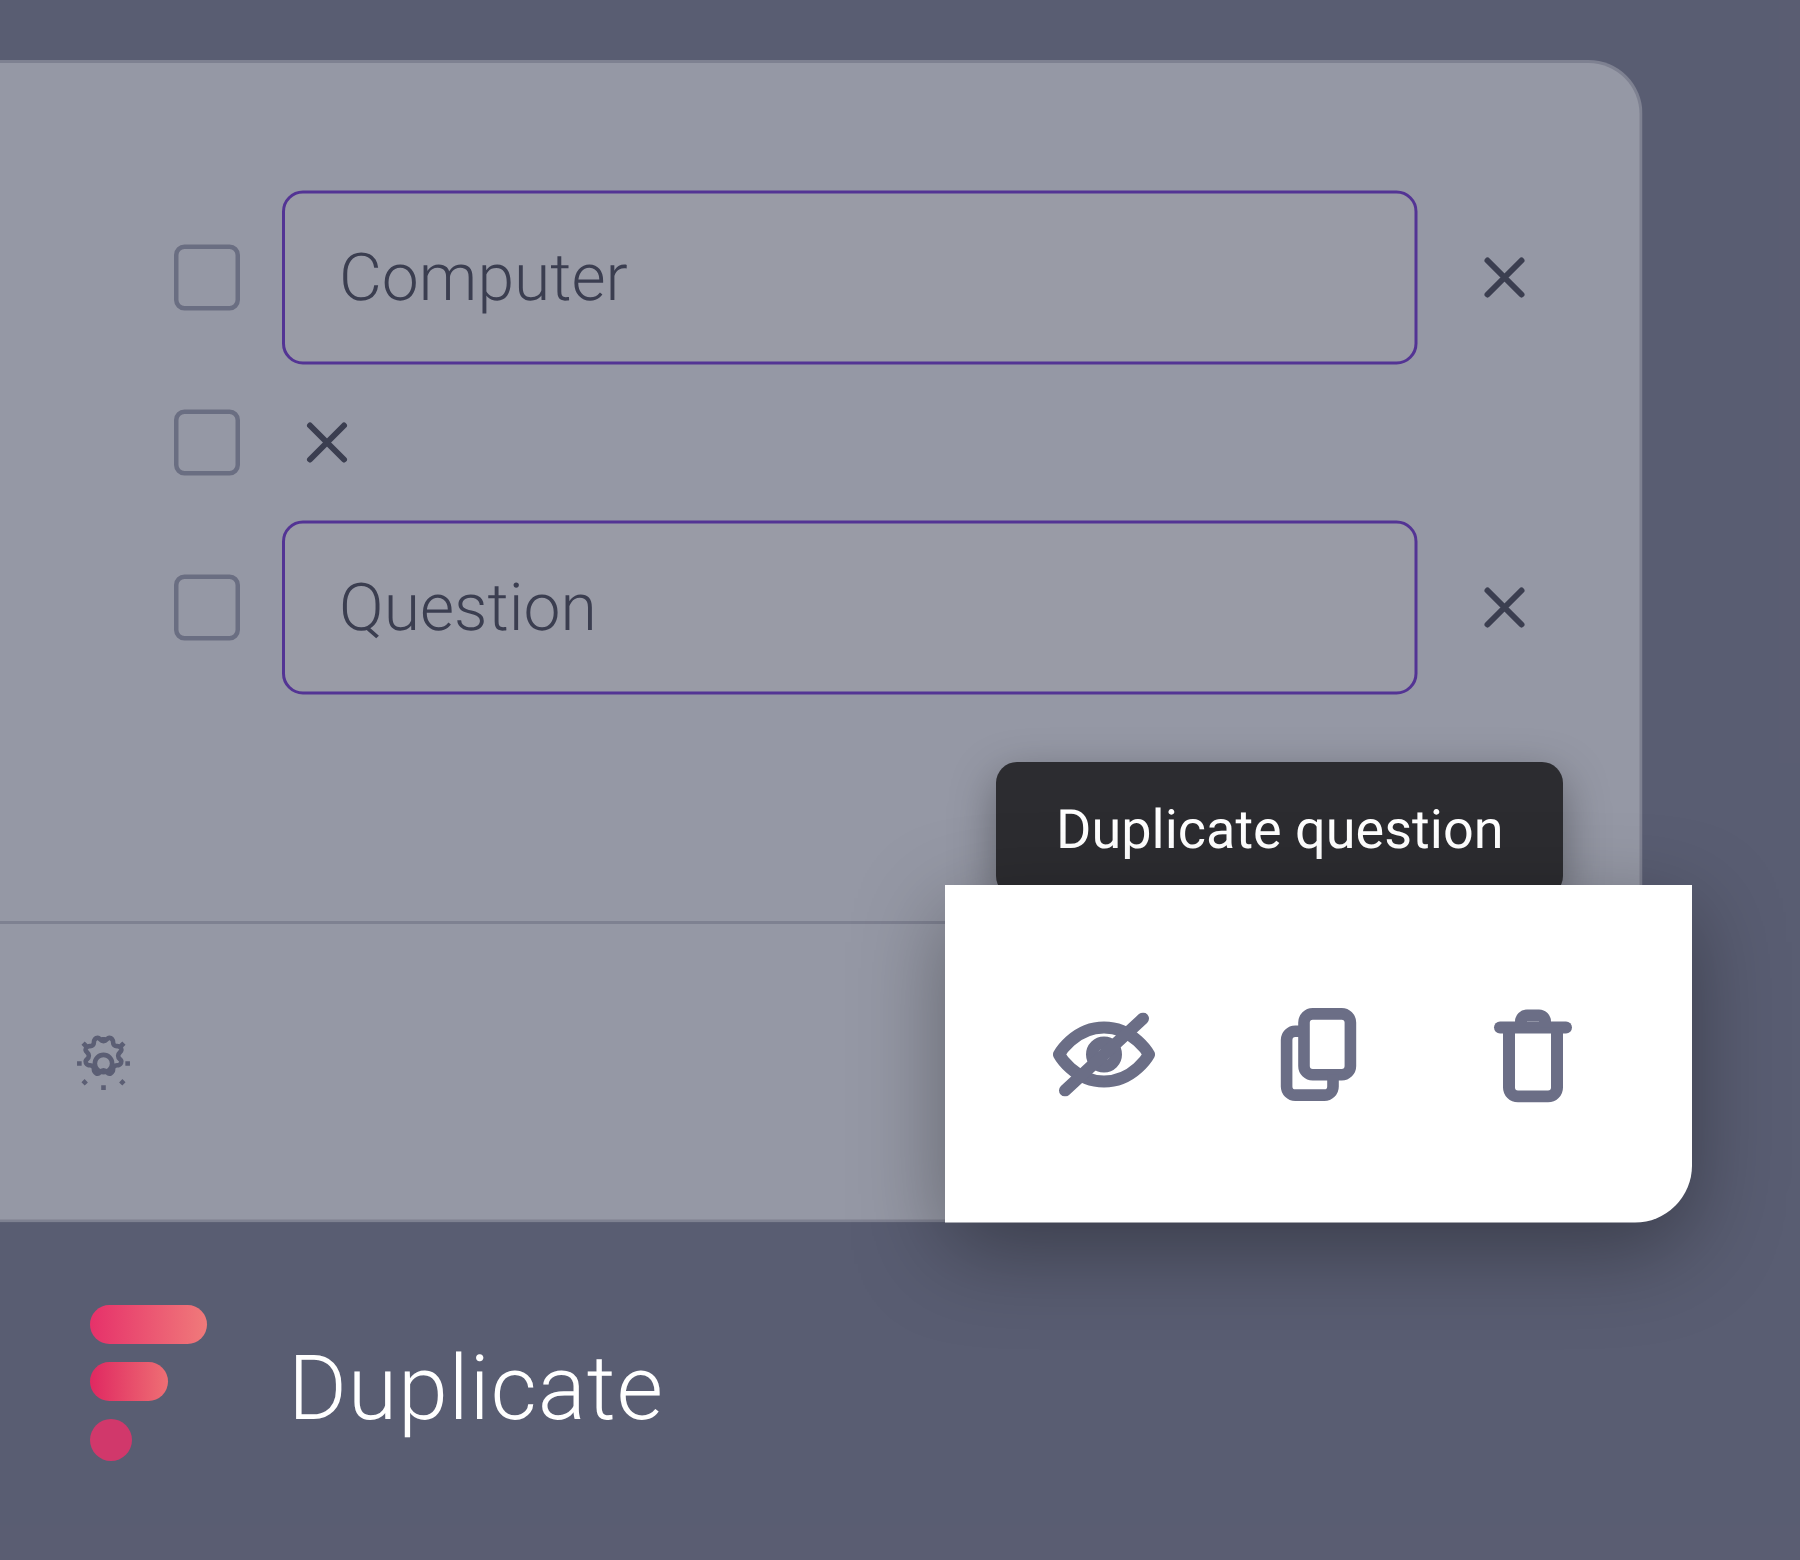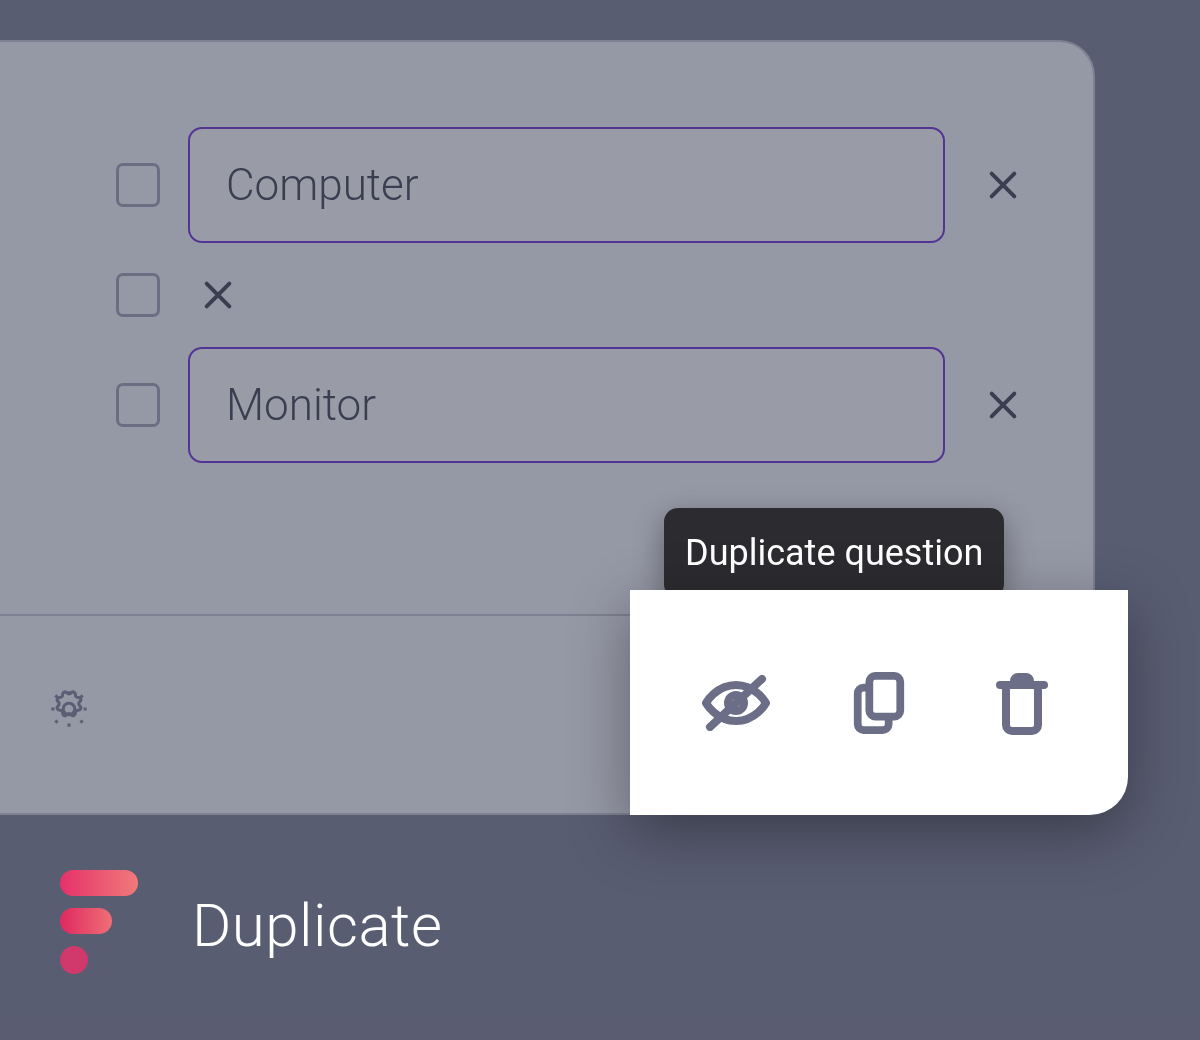--- a/index.html
+++ b/index.html
@@ -115,21 +115,21 @@
   .pop-btn svg { stroke: #6b6e86; fill: none; stroke-width: 4; }
 
   .tooltip {
     position: absolute;
     left: 664px;
     top: 508px;
     background: #2c2c30;
     color: #fff;
     font-size: 36px;
     font-weight: 400;
-    padding: 24px 21px;
+    padding: 24px 40px;
     border-radius: 14px;
     box-shadow: 0 10px 30px rgba(0,0,0,0.35);
   }
   .tooltip::after {
     content: "";
     position: absolute;
     left: 200px;
     bottom: -18px;
     width: 0; height: 0;
     border-left: 20px solid transparent;
@@ -180,21 +180,21 @@
     <div class="checkbox"></div>
     <div class="remove-x">
       <svg viewBox="0 0 24 24">
           <path d="M4 4 L20 20 M20 4 L4 20" fill="none" stroke-linecap="round"></path>
         </svg>
     </div>
   </div>
 
   <div class="option-row">
     <div class="checkbox"></div>
-    <div class="option-input">Monitor</div>
+    <div class="option-input">Question</div>
     <div class="remove-x">
       <svg viewBox="0 0 24 24">
           <path d="M4 4 L20 20 M20 4 L4 20" fill="none" stroke-linecap="round"></path>
         </svg>
     </div>
   </div>
 
   <div class="divider"></div>
 
   <div class="settings-row">

